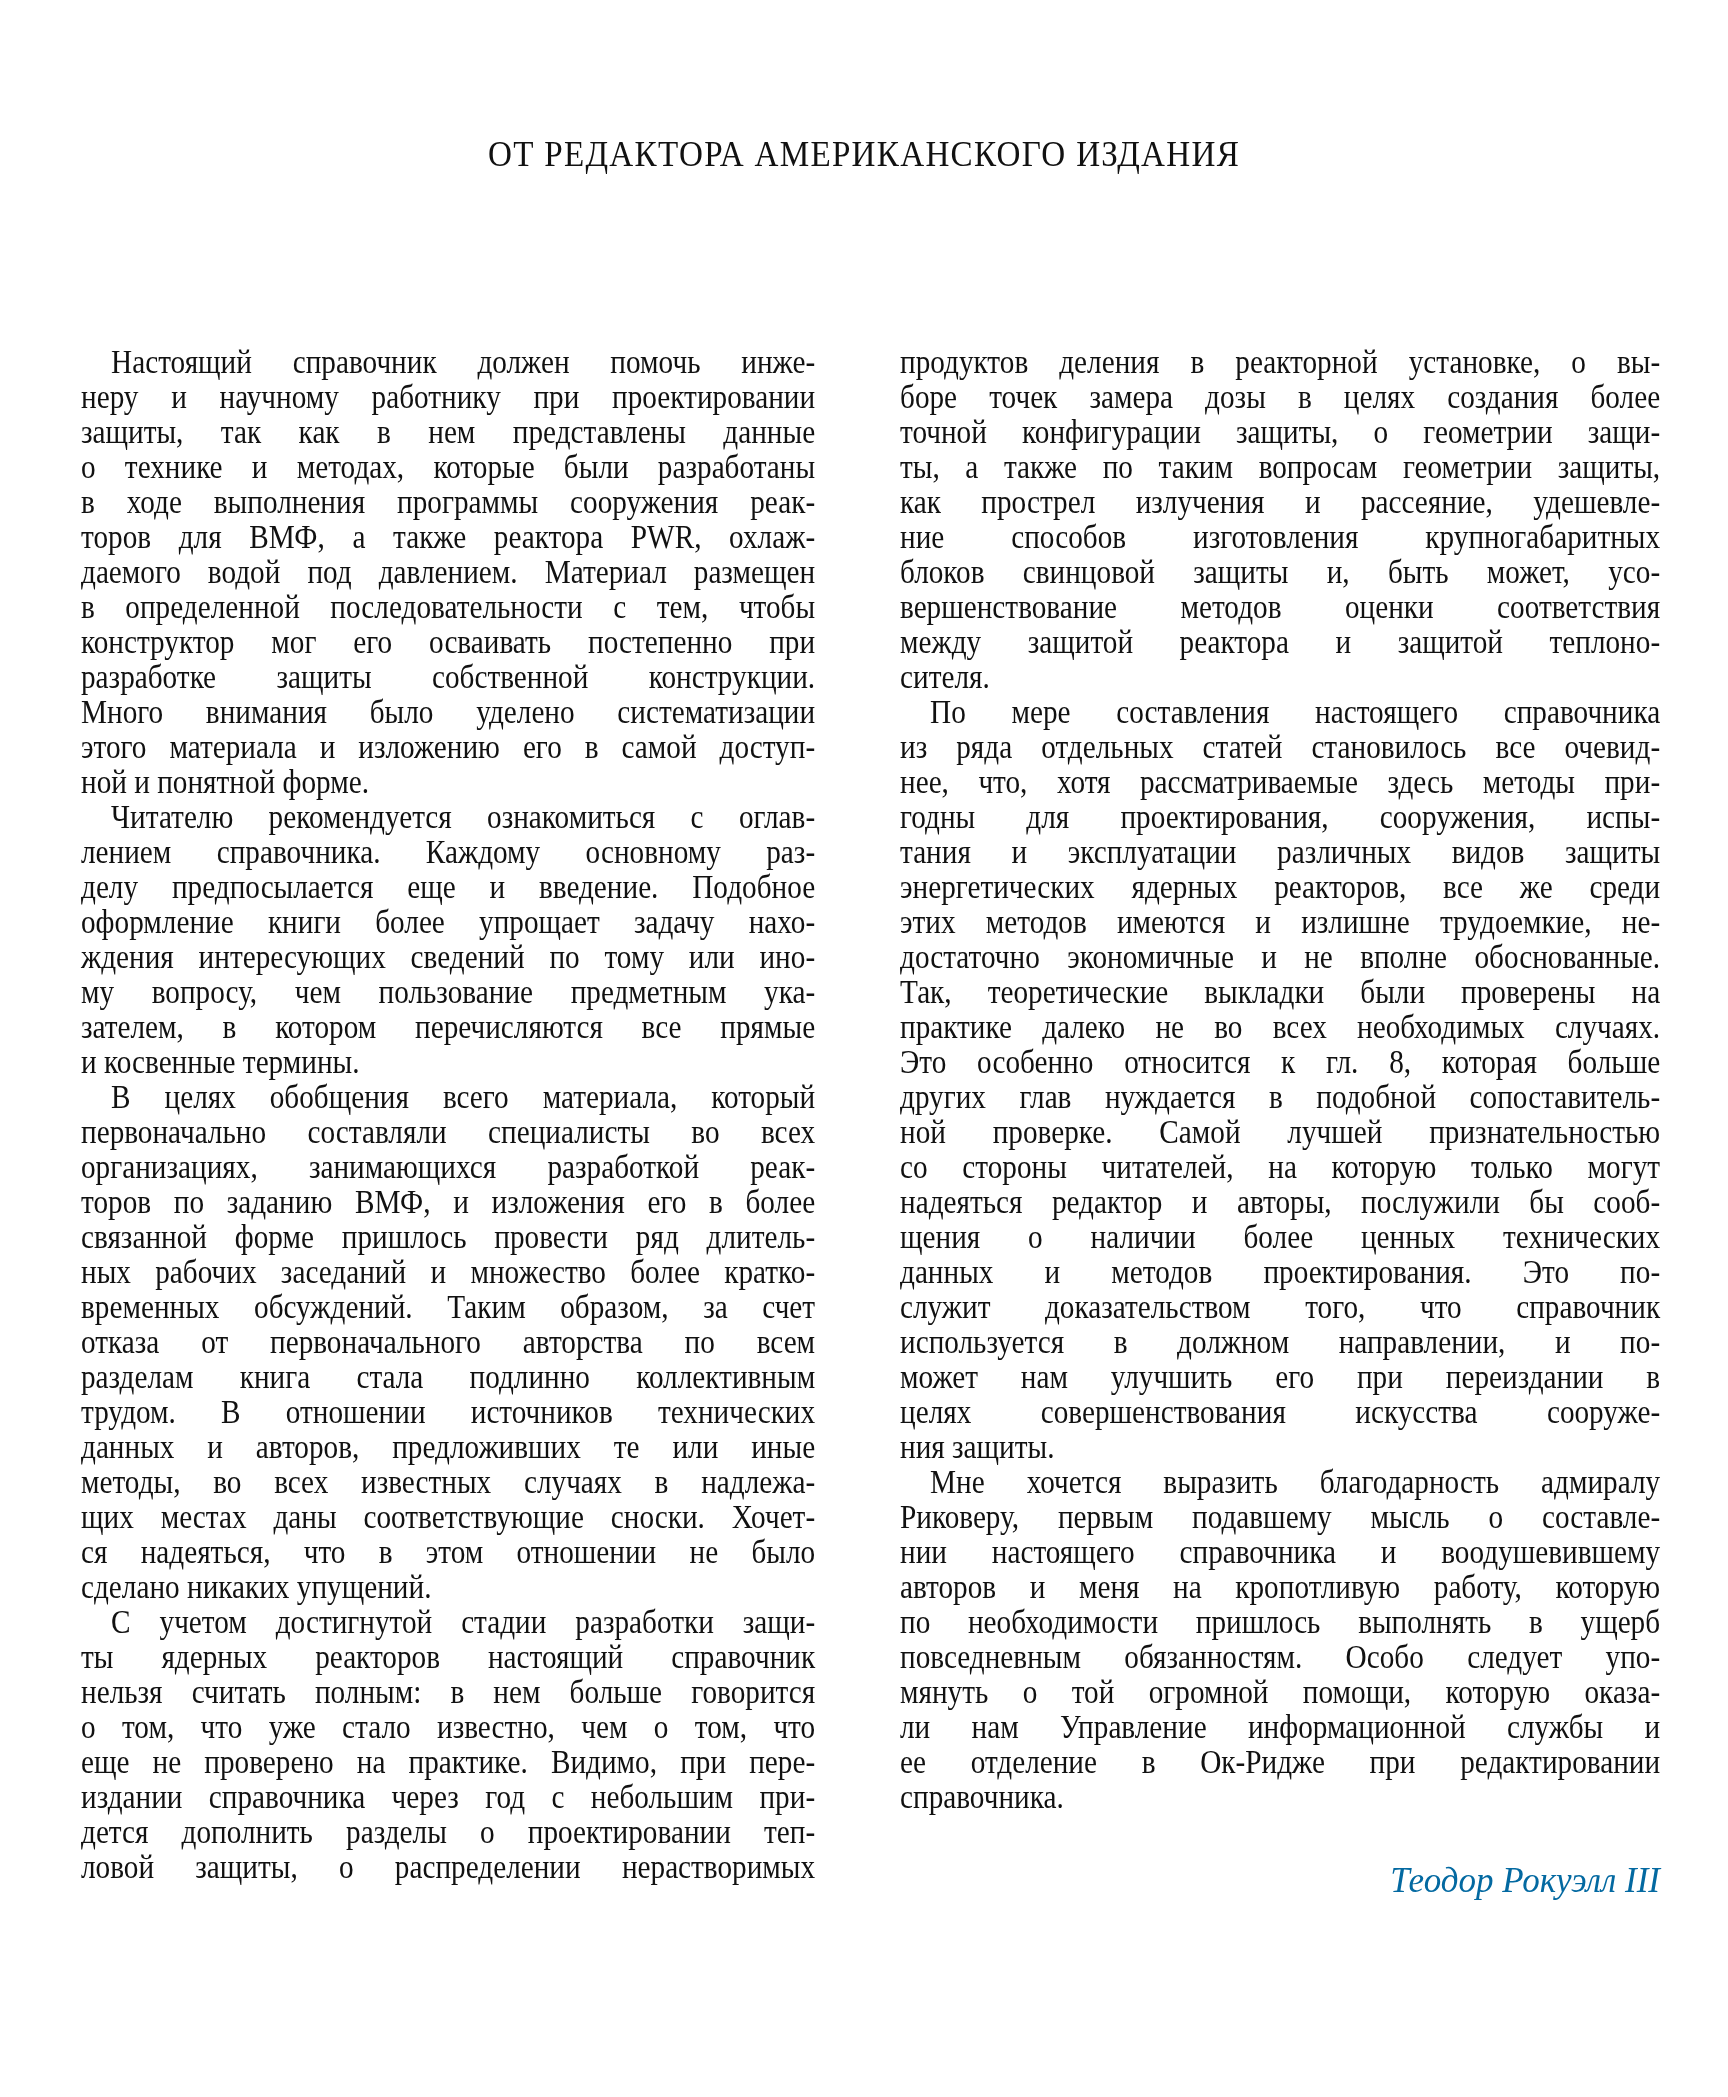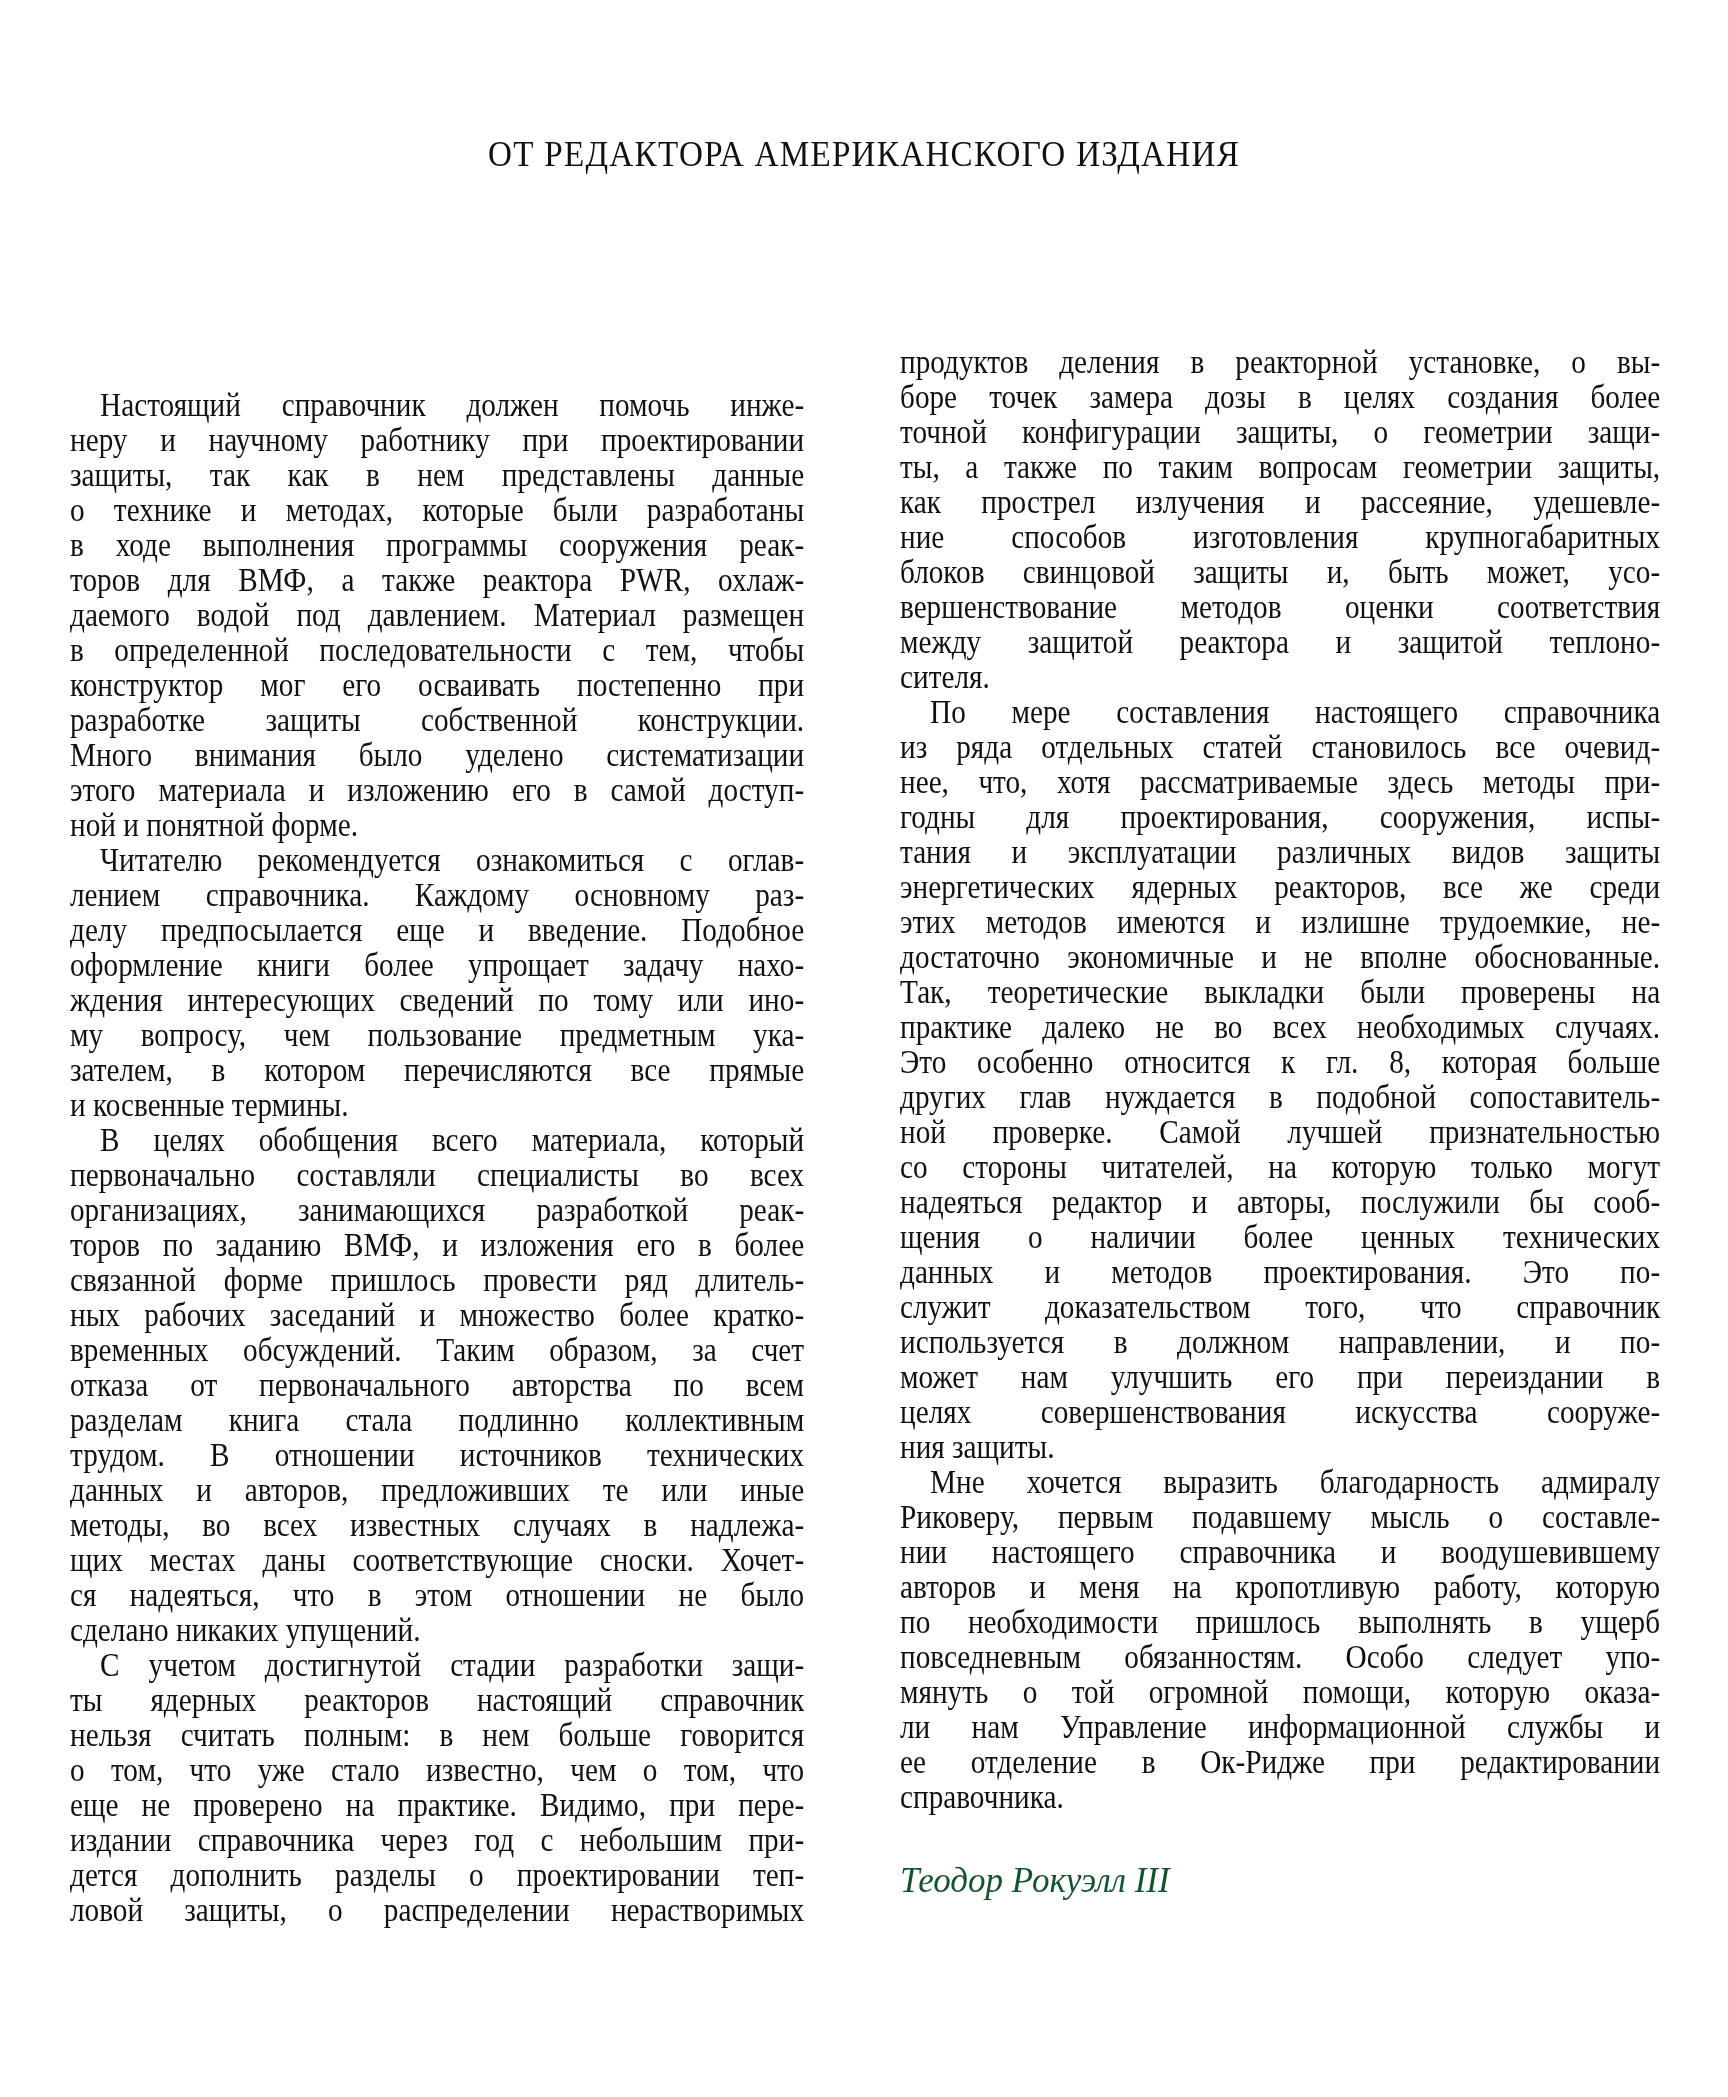--- a/index.html
+++ b/index.html
@@ -9,32 +9,32 @@
     position: absolute; left: 0; top: 133px; width: 1728px; text-align: center;
     font-family: "Liberation Serif", serif; font-size: 36px; letter-spacing: 1.4px;
     transform: scaleX(0.92); transform-origin: center;
     color: #111;
   }
   .col {
     position: absolute; top: 344px;
     font-family: "Liberation Serif", serif; font-size: 34px; line-height: 35px;
     color: #111;
   }
-  .col.left { left: 70px; width: 734px; margin-top: 43px; }
+  .col.left { left: 81px; width: 734px; }
   .col.right { left: 900px; width: 760px; }
   .line {
     display: block; white-space: nowrap; text-align: justify; text-align-last: justify;
     transform: scaleX(0.86); transform-origin: left center; width: 116.3%;
   }
   .line.last { text-align-last: left; }
   .line.indent { padding-left: 35px; box-sizing: border-box; }
   .signature {
-    position: absolute; left: 900px; top: 1861px; width: 760px; text-align: left;
+    position: absolute; left: 900px; top: 1861px; width: 760px; text-align: right;
     font-family: "Liberation Serif", serif; font-style: italic; font-size: 35px;
-    color: #14532d;
+    color: #0369a1;
   }
 </style>
 </head>
 <body>
 
 <div class="page">
   <div class="title">ОТ РЕДАКТОРА АМЕРИКАНСКОГО ИЗДАНИЯ</div>
 
   <div class="col left" id="col-left">
       <span class="line indent">Настоящий справочник должен помочь инже-</span>

